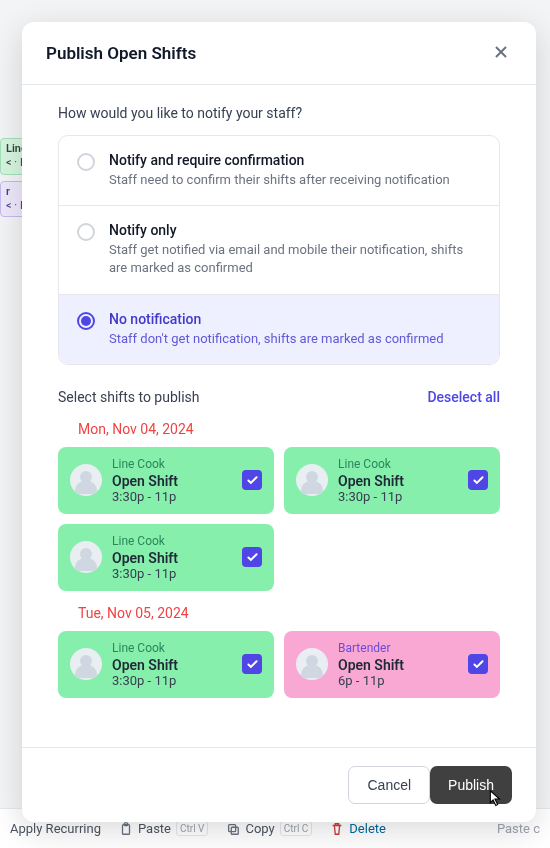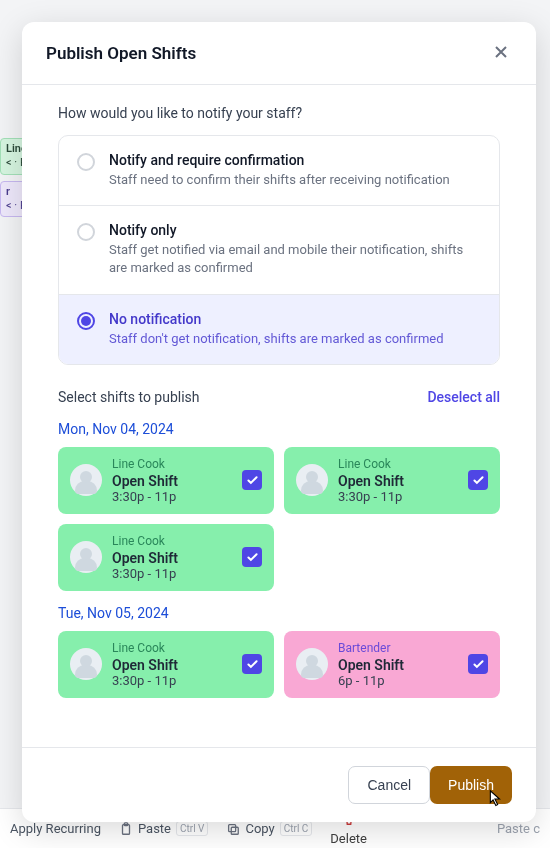--- a/index.html
+++ b/index.html
@@ -45,21 +45,21 @@
       display: flex;
       align-items: center;
       font-size: 13px;
       color: #4b5563;
       gap: 18px;
       padding: 0 10px;
     }
     .bg-tool { display: flex; align-items: center; gap: 5px; }
     .bg-tool .icn { width: 14px; height: 14px; display: inline-block; }
     .kbd { font-size: 10px; color: #9ca3af; border: 1px solid #e5e7eb; border-radius: 3px; padding: 1px 3px; }
-    .del { color: #404040; flex-direction: column; }
+    .del { color: #0369a1; }
     .modal {
       position: absolute;
       top: 22px;
       left: 22px;
       width: 514px;
       height: 800px;
       background: #fff;
       border-radius: 12px;
       box-shadow: 0 8px 32px rgba(0,0,0,0.15);
       display: flex;
@@ -110,21 +110,21 @@
       content: ""; position: absolute; top: 2px; left: 2px; width: 10px; height: 10px;
       background: #4f46e5; border-radius: 50%;
     }
     .radio-text .rt-title { font-size: 14px; font-weight: 500; color: #111827; margin-bottom: 3px; }
     .radio-text .rt-desc { font-size: 13px; color: #6b7280; line-height: 1.4; }
     .radio-opt.selected .rt-title { color: #4338ca; }
     .radio-opt.selected .rt-desc { color: #6359d6; }
     .select-row { display: flex; justify-content: space-between; align-items: center; margin-bottom: 16px; }
     .select-label { font-size: 14px; color: #374151; }
     .deselect { font-size: 14px; color: #4f46e5; cursor: pointer; font-weight: 500; }
-    .day-label { font-size: 14px; color: #1d4ed8; margin-bottom: 10px; margin-top: 6px; }
+    .day-label { font-size: 14px; color: #ef4444; margin-bottom: 10px; margin-top: 6px; margin-left: 20px; }
     .shift-grid {
       display: grid;
       grid-template-columns: 1fr 1fr;
       gap: 10px;
       margin-bottom: 14px;
     }
     .shift-card {
       background: #86efac;
       border-radius: 8px;
       padding: 10px 12px;
@@ -170,21 +170,21 @@
       border-radius: 7px;
       cursor: pointer;
       border: none;
     }
     .btn-secondary {
       background: #fff;
       border: 1px solid #d1d5db;
       color: #374151;
     }
     .btn-primary {
-      background: #a16207;
+      background: #404040;
       color: #fff;
     }
     .cursor {
       position: absolute;
       bottom: 38px;
       right: 45px;
       width: 22px; height: 22px;
       z-index: 20;
       pointer-events: none;
     }

